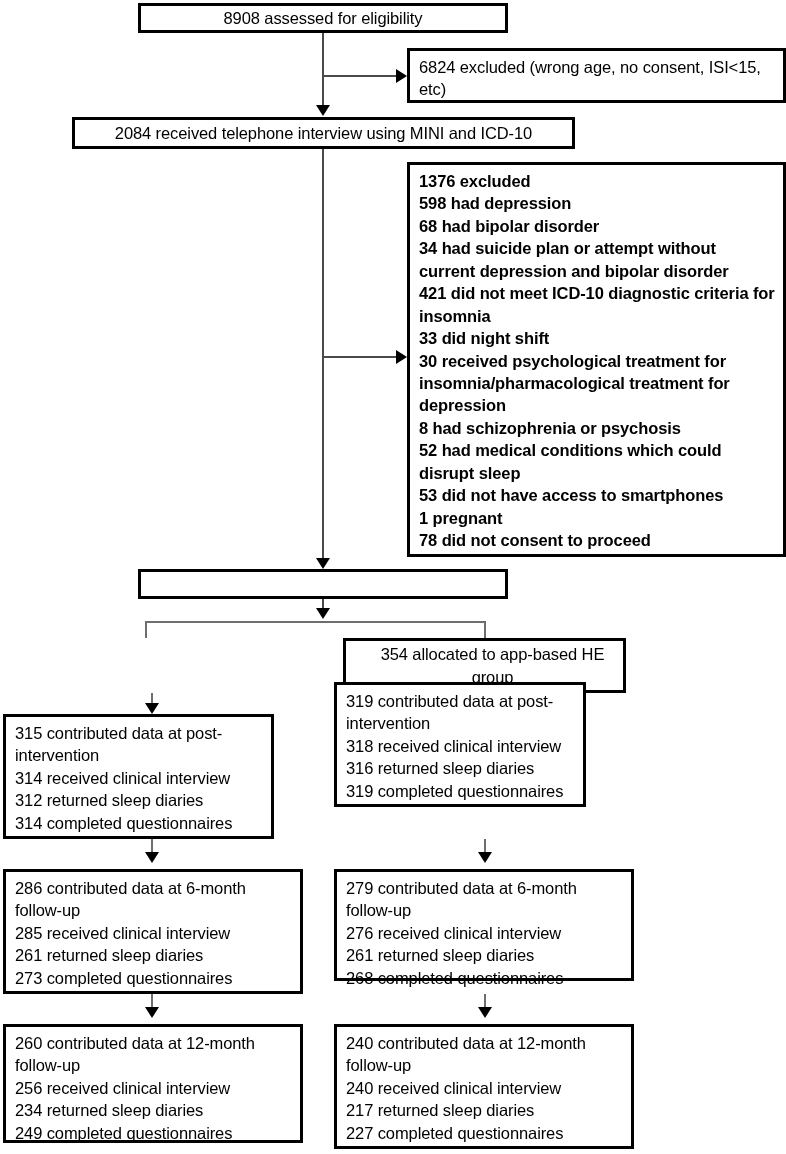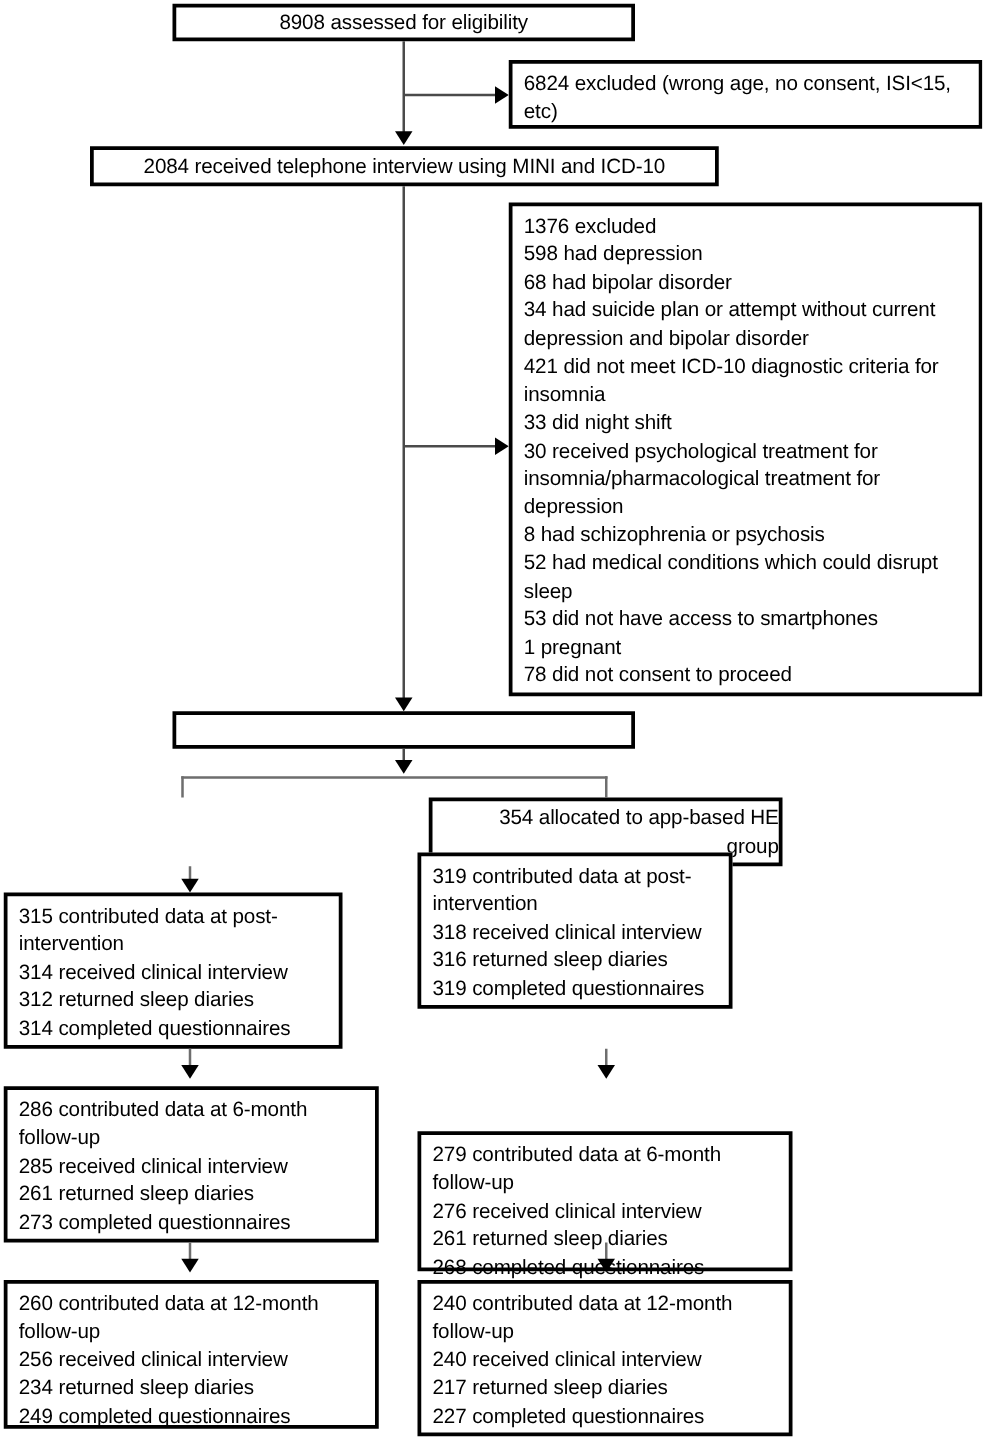--- a/index.html
+++ b/index.html
@@ -23,21 +23,21 @@
     position: absolute;
     box-sizing: border-box;
     border: 3px solid #000000;
     background: #ffffff;
     font-size: 16.5px;
     line-height: 1.36;
     color: #000000;
     letter-spacing: -0.1px;
   }
   .box.center {
-    text-align: right;
+    text-align: center;
     display: flex;
     align-items: center;
     justify-content: center;
   }
   .box.left {
     text-align: left;
     padding: 5px 7px 15px 9px;
   }
   .box .lines {
     display: block;
@@ -96,21 +96,21 @@
   <div class="box center" style="left:72px; top:117px; width:503px; height:32px;">
     <span class="lines">2084 received telephone interview using MINI and ICD-10</span>
   </div>
 
   <div class="vline" style="left:322px; top:149px; height:414px;"></div>
   <div class="arrow-down" style="left:316px; top:558px;"></div>
 
   <div class="hline" style="left:323px; top:356px; width:76px;"></div>
   <div class="arrow-right" style="left:396px; top:350px;"></div>
 
-  <div class="box left" style="left:407px; top:162px; width:379px; height:395px;">
+  <div class="box left" style="left:407px; top:162px; width:379px; height:395px;font-weight:bold;">
     <span class="lines">1376 excluded
 598 had depression
 68 had bipolar disorder
 34 had suicide plan or attempt without current depression and bipolar disorder
 421 did not meet ICD-10 diagnostic criteria for insomnia
 33 did night shift
 30 received psychological treatment for insomnia/pharmacological treatment for depression
 8 had schizophrenia or psychosis
 52 had medical conditions which could disrupt sleep
 53 did not have access to smartphones
@@ -152,21 +152,21 @@
   <div class="arrow-down" style="left:145px; top:852px;"></div>
   <div class="vline thin" style="left:484px; top:839px; height:22px;"></div>
   <div class="arrow-down" style="left:478px; top:852px;"></div>
 
   <div class="box left" style="left:3px; top:869px; width:300px; height:125px;">
     <span class="lines">286 contributed data at 6-month follow-up
 285 received clinical interview
 261 returned sleep diaries
 273 completed questionnaires</span>
   </div>
-  <div class="box left" style="left:334px; top:869px; width:300px; height:112px;margin-top:36px;">
+  <div class="box left" style="left:334px; top:869px; width:300px; height:112px;">
     <span class="lines">279 contributed data at 6-month follow-up
 276 received clinical interview
 261 returned sleep diaries
 268 completed questionnaires</span>
   </div>
 
   <div class="vline thin" style="left:151px; top:994px; height:22px;"></div>
   <div class="arrow-down" style="left:145px; top:1007px;"></div>
   <div class="vline thin" style="left:484px; top:994px; height:22px;"></div>
   <div class="arrow-down" style="left:478px; top:1007px;"></div>

